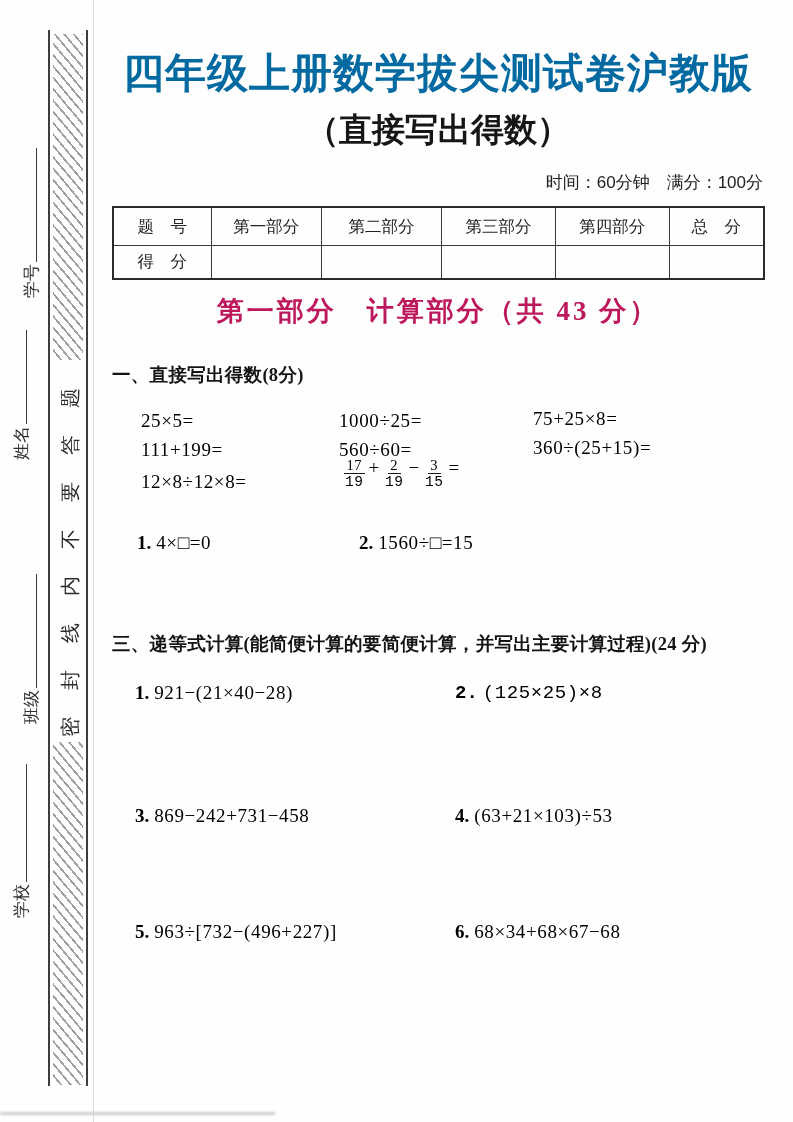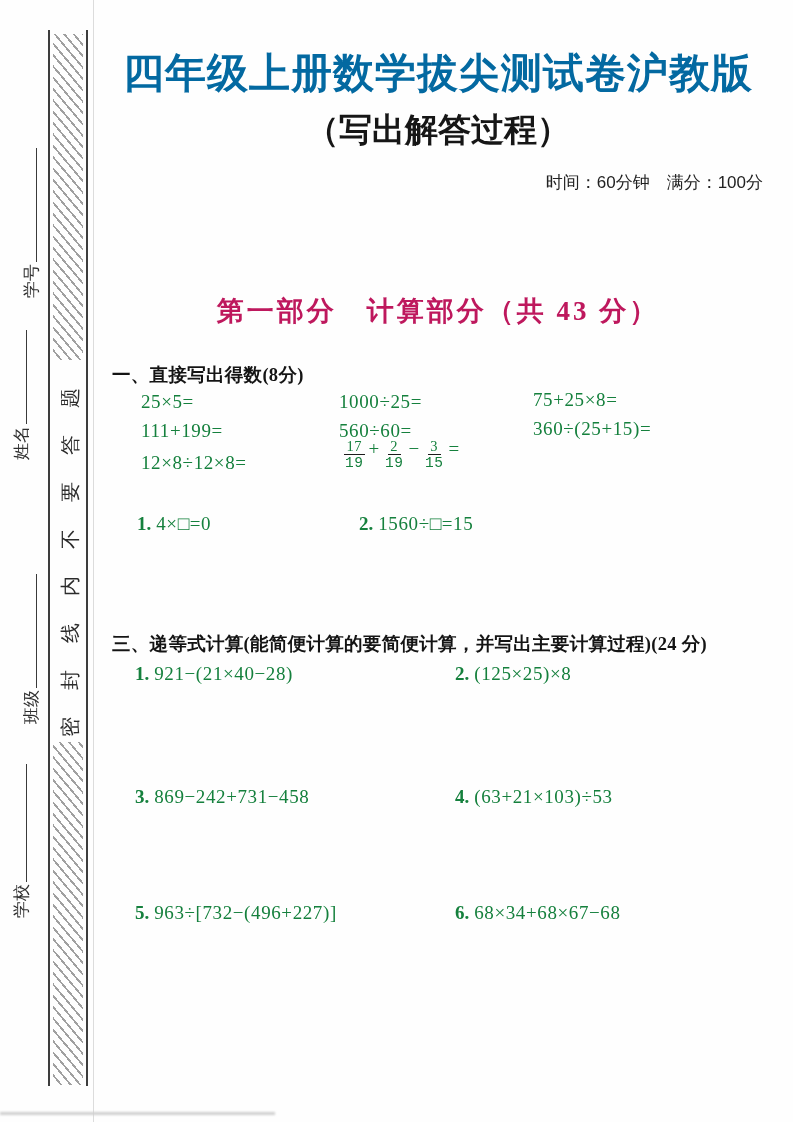--- a/index.html
+++ b/index.html
@@ -62,21 +62,21 @@
   .score-table tr.val td { height:32px; }
   
   .part-title {
     position:absolute; left:100px; top:293px; width:676px; text-align:center;
     font-size:27px; font-weight:700; letter-spacing:3px; color:#be185d;
   }
   .sec-heading {
     position:absolute; font-size:18.5px; font-weight:700; color:#141414;
     white-space:nowrap; letter-spacing:.3px;
   }
-  .eq { position:absolute; font-size:19px; white-space:nowrap; letter-spacing:.6px; color:#15803d; }
+  .eq { position:absolute; font-size:19px; white-space:nowrap; letter-spacing:.6px; color:#000000;margin-top:19px; }
   .eq b { margin-right:5px; letter-spacing:0; }
   .frac-row { display:inline-flex; align-items:flex-start; gap:2px; }
   .frac { display:inline-flex; flex-direction:column; align-items:center;
           font-size:14.5px; line-height:1.12; }
   .fnum { border-bottom:1.5px solid #1b1b1b; padding:0 2.5px; }
   .fden { padding:0 2px;font-family:Liberation Mono, monospace; }
   .fop { font-size:19px; padding:0 1px; }
 </style>
 </head>
 <body>
@@ -101,23 +101,43 @@
     </div>
     <div class="side-field" style="left:10px; top:918px;">
       <span>学校</span><span class="fline" style="width:118px;"></span>
     </div>
 
     <div class="page-edge"></div>
     <div class="scan-smudge"></div>
   </div>
 
   <div class="title">四年级上册数学拔尖测试卷沪教版</div>
-  <div class="subtitle">（写出解答过程）</div>
+  <div class="subtitle">（直接写出得数）</div>
   <div class="meta">时间：60分钟　满分：100分</div>
 
+  <table class="score-table">
+    <tbody>
+        <tr class="hdr">
+      <td style="width:15%">题　号</td>
+      <td style="width:17%">第一部分</td>
+      <td style="width:18.5%">第二部分</td>
+      <td style="width:17.5%">第三部分</td>
+      <td style="width:17.5%">第四部分</td>
+      <td style="width:14.5%">总　分</td>
+    </tr>
+    <tr class="val">
+      <td>得　分</td>
+      <td></td>
+      <td></td>
+      <td></td>
+      <td></td>
+      <td></td>
+    </tr>
+  </tbody>
+    </table>
 
   <div class="part-title">第一部分　计算部分（共 43 分）</div>
 
   <div class="sec-heading" style="left:112px; top:362px;">一、直接写出得数(8分)</div>
   <span class="eq" style="left:141px; top:391px;">25×5=</span>
   <span class="eq" style="left:339px; top:391px;">1000÷25=</span>
   <span class="eq" style="left:533px; top:389px;">75+25×8=</span>
   <span class="eq" style="left:141px; top:420px;">111+199=</span>
   <span class="eq" style="left:339px; top:420px;">560÷60=</span>
   <span class="eq" style="left:533px; top:418px;">360÷(25+15)=</span>
@@ -144,21 +164,21 @@
     <b>1.</b><span>4×□=0</span>
   </span>
   <span class="eq" style="left:359px; top:513px;">
     <b>2.</b><span>1560÷□=15</span>
   </span>
 
   <div class="sec-heading" style="left:112px; top:631px;">三、递等式计算(能简便计算的要简便计算，并写出主要计算过程)(24 分)</div>
   <span class="eq" style="left:135px; top:663px;">
     <b>1.</b><span>921−(21×40−28)</span>
   </span>
-  <span class="eq" style="left:455px; top:663px;">
+  <span class="eq" style="left:455px; top:663px;font-family:Liberation Mono, monospace;">
     <b>2.</b><span>(125×25)×8</span>
   </span>
   <span class="eq" style="left:135px; top:786px;">
     <b>3.</b><span>869−242+731−458</span>
   </span>
   <span class="eq" style="left:455px; top:786px;">
     <b>4.</b><span>(63+21×103)÷53</span>
   </span>
   <span class="eq" style="left:135px; top:902px;">
     <b>5.</b><span>963÷[732−(496+227)]</span>

